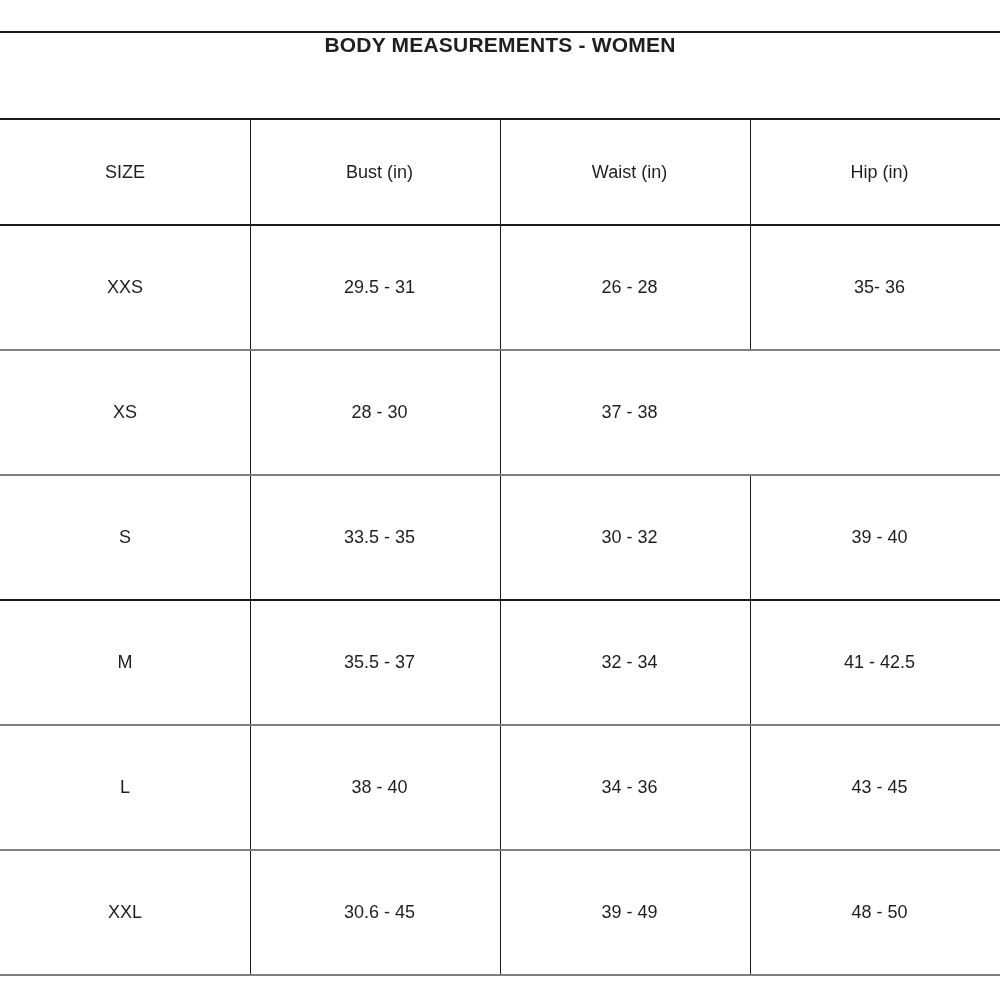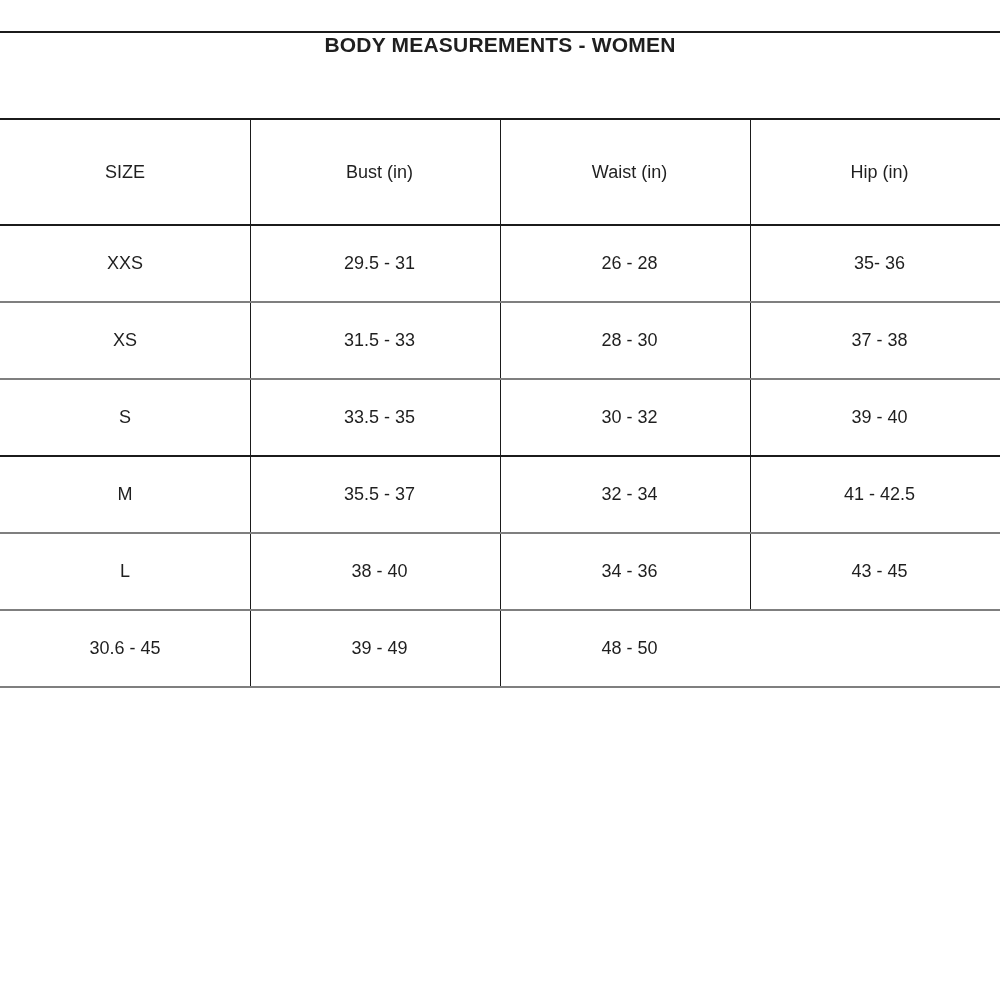--- a/index.html
+++ b/index.html
@@ -40,21 +40,21 @@
   }
   .grid-row {
     display: flex;
     width: 100%;
   }
   .header-row {
     height: 106px;
     border-bottom: 2px solid var(--line-strong);
   }
   .data-row {
-    height: 77px;
+    height: 125px;
     border-bottom: 2px solid var(--line-soft);
   }
   
   .body-rows .data-row:nth-of-type(3) { border-bottom-color: var(--line-strong); }
   .body-rows .data-row:nth-of-type(7) { border-bottom-color: var(--line-strong); }
   .cell {
     width: 25%;
     display: flex;
     align-items: center;
     justify-content: center;
@@ -87,21 +87,20 @@
 
       <div class="grid-row data-row">
         <div class="cell">XXS</div>
         <div class="cell">29.5 - 31</div>
         <div class="cell">26 - 28</div>
         <div class="cell">35- 36</div>
       </div>
 
       <div class="grid-row data-row">
         <div class="cell">XS</div>
-        <div class="cell">31.5 - 33</div>
         <div class="cell">28 - 30</div>
         <div class="cell">37 - 38</div>
       </div>
 
       <div class="grid-row data-row">
         <div class="cell">S</div>
         <div class="cell">33.5 - 35</div>
         <div class="cell">30 - 32</div>
         <div class="cell">39 - 40</div>
       </div>
@@ -115,20 +114,21 @@
 
       <div class="grid-row data-row">
         <div class="cell">L</div>
         <div class="cell">38 - 40</div>
         <div class="cell">34 - 36</div>
         <div class="cell">43 - 45</div>
       </div>
 
 
       <div class="grid-row data-row">
+        <div class="cell">XXL</div>
         <div class="cell">30.6 - 45</div>
         <div class="cell">39 - 49</div>
         <div class="cell">48 - 50</div>
       </div>
 
     </div>
   </div>
 </div>
 
 </body></html>

